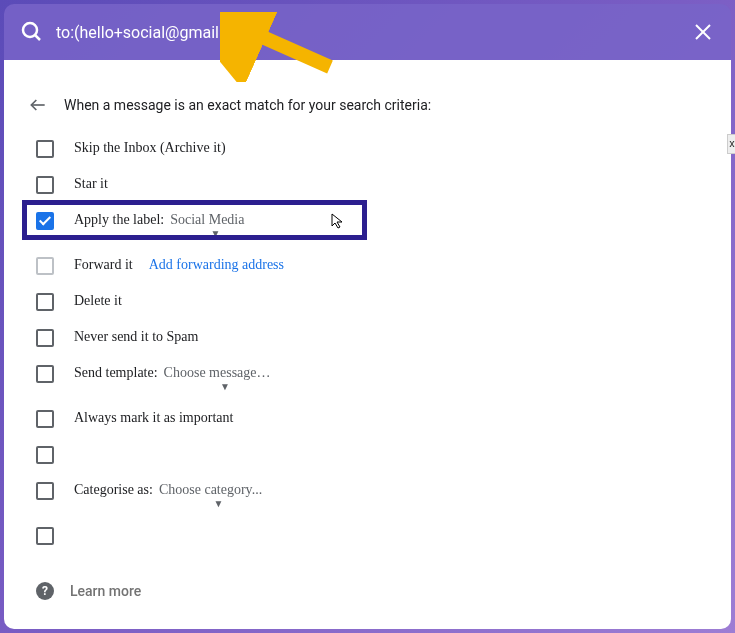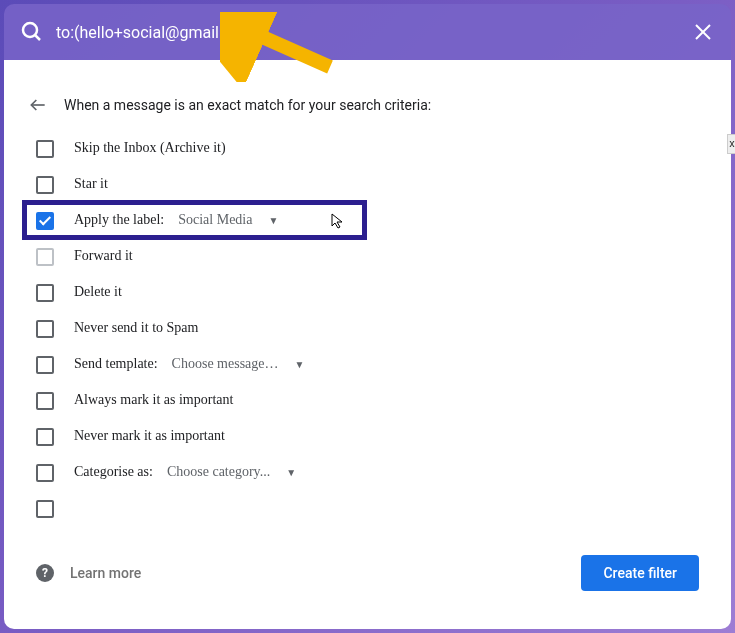--- a/index.html
+++ b/index.html
@@ -98,24 +98,25 @@
       transform: rotate(45deg);
     }
     .checkbox.disabled {
       border-color: #bdc1c6;
     }
     .option-label {
       color: #202124;
     }
     .dropdown-value {
       color: #5f6368;
-      margin-left: 14px;
+      margin-left: 6px;
       cursor: pointer;
       display: inline-flex;
       align-items: center;
+      flex-direction: column;
     }
     .dropdown-arrow {
       margin-left: 16px;
       font-size: 10px;
       color: #5f6368;
     }
     .link-text {
       color: #1a73e8;
       margin-left: 16px;
       cursor: pointer;
@@ -251,20 +252,21 @@
       <span class="dropdown-arrow">▼</span>
     </span>
     <svg class="cursor-icon" style="left:318px; top:10px;" viewBox="0 0 16 16">
       <path d="M2 1 L2 13 L5 10 L8 15 L10 14 L7 9 L12 9 Z" fill="#fff" stroke="#000" stroke-width="1"></path>
     </svg>
   </div>
 
   <div class="option-row">
     <span class="checkbox disabled"></span>
     <span class="option-label">Forward it</span>
+    <span class="link-text">Add forwarding address</span>
   </div>
 
   <div class="option-row">
     <span class="checkbox"></span>
     <span class="option-label">Delete it</span>
   </div>
 
   <div class="option-row">
     <span class="checkbox"></span>
     <span class="option-label">Never send it to Spam</span>
@@ -279,36 +281,34 @@
     </span>
   </div>
 
   <div class="option-row">
     <span class="checkbox"></span>
     <span class="option-label">Always mark it as important</span>
   </div>
 
   <div class="option-row">
     <span class="checkbox"></span>
-    <span class="option-label">Never mark it as important</span>
   </div>
 
   <div class="option-row">
     <span class="checkbox"></span>
     <span class="option-label">Categorise as:</span>
     <span class="dropdown-value">
       <span>Choose category...</span>
       <span class="dropdown-arrow">▼</span>
     </span>
   </div>
 
   <div class="option-row">
     <span class="checkbox"></span>
   </div>
 
   <div class="footer">
     <div class="learn-more">
       <span class="help-icon">?</span>
       <span class="learn-more-text">Learn more</span>
     </div>
-    <button class="create-btn">Create filter</button>
   </div>
 </div>
 
 </body></html>

